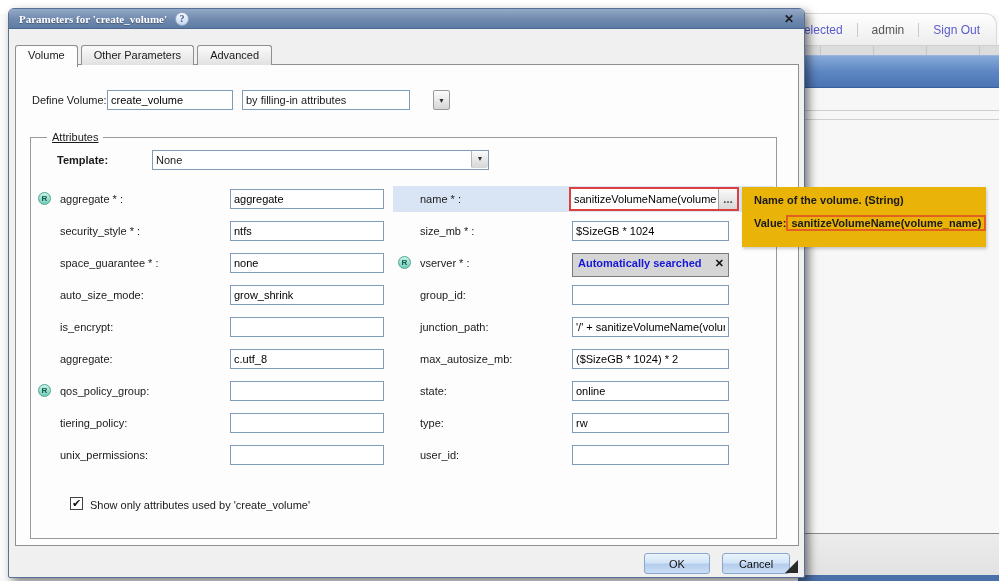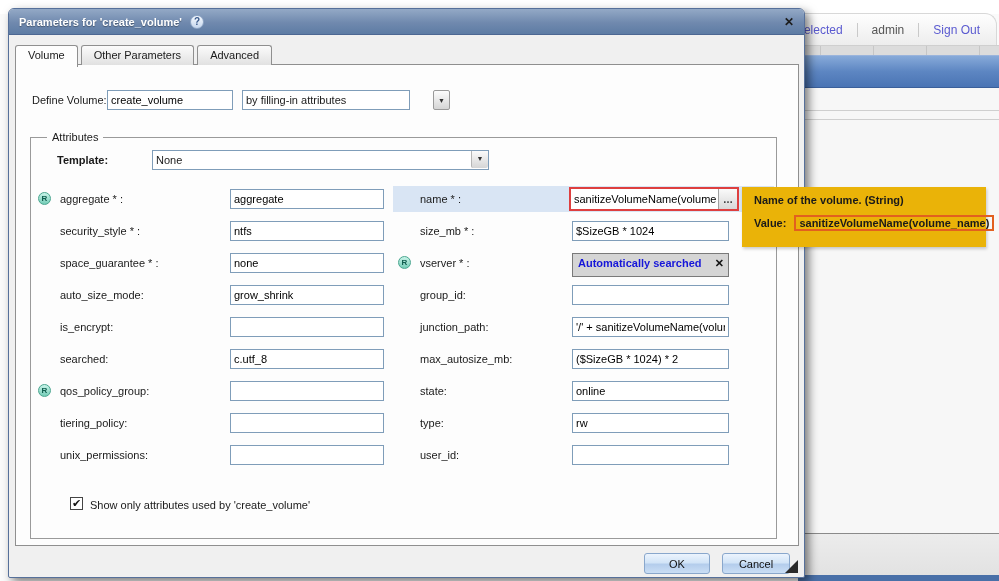--- a/index.html
+++ b/index.html
@@ -23,24 +23,24 @@
   .bg-line { position:absolute; left:800px; right:0; height:1px; background:#cfcfcf; }
   .bg-area { position:absolute; left:800px; right:0; top:88px; height:445px; background:#f7f7f7; }
   .bg-footline { position:absolute; left:798px; right:0; top:533px; height:1px; background:#8a8a8a; }
   .bg-footer { position:absolute; left:798px; right:0; top:534px; height:41px; background:linear-gradient(#ececec,#e2e2e2); }
   .bg-bottomstrip { position:absolute; left:798px; right:0; top:575px; height:6px; background:#4970a8; }
 
   
   .dialog { position:absolute; left:8px; top:8px; width:797px; height:570px;
     background:#f0f0f0; border:1px solid #56709a; border-radius:6px 6px 2px 2px;
     box-shadow:4px 4px 10px rgba(0,0,0,0.5); z-index:10; }
-  .titlebar { position:absolute; left:0; top:0; right:0; height:26px;
+  .titlebar { position:absolute; left:0; top:0; right:0; height:20px;
     background:linear-gradient(#93a9c6 0%, #7089ae 55%, #5d7ca4 100%);
     border-bottom:1px solid #4c6792; border-radius:5px 5px 0 0;
-    display:flex; align-items:center; padding:7px 10px; }
+    display:flex; align-items:center; padding:7px 10px;font-family:Liberation Serif, serif; }
   .title { color:#fff; font-weight:bold; font-size:11px; text-shadow:0 1px 1px rgba(0,0,0,0.35); }
   .helpicon { margin-left:8px; width:14px; height:14px; border-radius:50%;
     background:linear-gradient(#f6faff,#c6d7ee); border:1px solid #8fa6c6; color:#3a5a8c;
     font-size:10px; font-weight:bold; display:flex; align-items:center; justify-content:center; cursor:pointer; }
   .closeicon { margin-left:auto; color:#1c1c1c; font-size:12px; font-weight:bold; cursor:pointer; line-height:1; }
 
   .tabs { position:absolute; left:6px; top:36px; display:flex; gap:3px; z-index:3; }
   .tab { padding:3px 12px 4px 12px; border:1px solid #8f8f8f; border-bottom:none;
     border-radius:3px 3px 0 0; background:linear-gradient(#fbfbfb,#e1e1e1); cursor:pointer; }
   .tab.active { background:#fdfdfd; padding-bottom:6px; margin-bottom:-2px; }
@@ -54,21 +54,21 @@
     font-family:inherit; font-size:11px; padding:0 3px; color:#000; }
   .combo { position:absolute; height:20px; border:1px solid #7f9db9; background:#fff;
     line-height:18px; padding:0 3px; overflow:hidden; white-space:nowrap; }
   .arrowbtn { position:absolute; width:17px; height:20px; border:1px solid #9a9a9a; border-radius:2px;
     background:linear-gradient(#fdfdfd,#d5d5d5); font-size:7px; color:#333;
     display:flex; align-items:center; justify-content:center; cursor:pointer; }
   .arrowbtn.inner { right:0; top:-1px; height:18px; border:1px solid #a8a8a8; border-right:none; border-top:none; border-bottom:none;
     border-left:1px solid #b5b5b5; }
 
   .attrs { position:absolute; left:14px; top:72px; width:747px; height:402px; border:1px solid #9a9a9a; }
-  .attrs-legend { position:absolute; top:-7px; left:16px; background:#fdfdfd; padding:0 5px; }
+  .attrs-legend { position:absolute; top:-7px; left:16px; background:#fdfdfd; padding:0 5px;text-decoration:underline; }
 
   .rbadge { position:absolute; width:13px; height:13px; border-radius:50%;
     background:linear-gradient(#c9f4e9,#74ccb7); border:1px solid #49a68f; color:#0f5d4e;
     font-size:8px; font-weight:bold; display:flex; align-items:center; justify-content:center; }
 
   .rowhl { position:absolute; left:377px; top:121px; width:381px; height:26px; background:#d9e5f4; }
   .redwrap { position:absolute; left:553px; top:122px; width:170px; height:24px; border:2px solid #de3f3f; background:#fff; }
   .redwrap .tin { left:0; top:0; width:148px; height:20px; border:none; }
   .ellipsisbtn { position:absolute; right:0px; top:0px; width:19px; height:20px;
     background:linear-gradient(#fafafa,#d8d8d8); border-left:1px solid #a0a0a0;
@@ -84,21 +84,21 @@
     background:linear-gradient(#ecf4fd 0%, #d2e4f7 45%, #b4cdec 55%, #cadef5 100%);
     font-family:inherit; font-size:11px; color:#111; text-align:center; cursor:pointer; }
   .resize { position:absolute; right:6px; bottom:4px; width:0; height:0;
     border-left:13px solid transparent; border-bottom:13px solid #2a2a2a; cursor:nwse-resize; }
 
   
   .tooltip { position:absolute; left:742px; top:187px; width:244px; height:60px;
     background:#eab308; padding:7px 12px; z-index:50; box-shadow:1px 2px 3px rgba(0,0,0,0.2); }
   .tooltip .l1 { font-weight:bold; }
   .tooltip .l2 { margin-top:9px; font-weight:bold; white-space:nowrap; }
-  .valbox { display:inline-block; border:2px solid #e2601f; padding:0 3px; margin-left:8px; font-weight:bold; }
+  .valbox { display:inline-block; border:2px solid #e2601f; padding:0 3px; margin-left:0; font-weight:bold; }
 </style>
 </head>
 <body>
 
 <div id="canvas">
 
   <div class="bg-top"></div>
   <div class="bg-header">
     <span class="navlink">selected</span>
     <span class="navsep"></span>
@@ -159,21 +159,21 @@
 
       <span class="flabel" style="left:44px;top:191px">space_guarantee * :</span>
       <input class="tin" style="left: 214px; top: 188px; width: 154px;" value="none">
 
       <span class="flabel" style="left:44px;top:223px">auto_size_mode:</span>
       <input class="tin" style="left: 214px; top: 220px; width: 154px;" value="grow_shrink">
 
       <span class="flabel" style="left:44px;top:255px">is_encrypt:</span>
       <input class="tin" style="left: 214px; top: 252px; width: 154px;" value="">
 
-      <span class="flabel" style="left:44px;top:287px">searched:</span>
+      <span class="flabel" style="left:44px;top:287px">aggregate:</span>
       <input class="tin" style="left: 214px; top: 284px; width: 154px;" value="c.utf_8">
 
       <span class="rbadge" style="left:22px;top:319px">R</span>
       <span class="flabel" style="left:44px;top:319px">qos_policy_group:</span>
       <input class="tin" style="left: 214px; top: 316px; width: 154px;" value="">
 
       <span class="flabel" style="left:44px;top:351px">tiering_policy:</span>
       <input class="tin" style="left: 214px; top: 348px; width: 154px;" value="">
 
       <span class="flabel" style="left:44px;top:383px">unix_permissions:</span>

